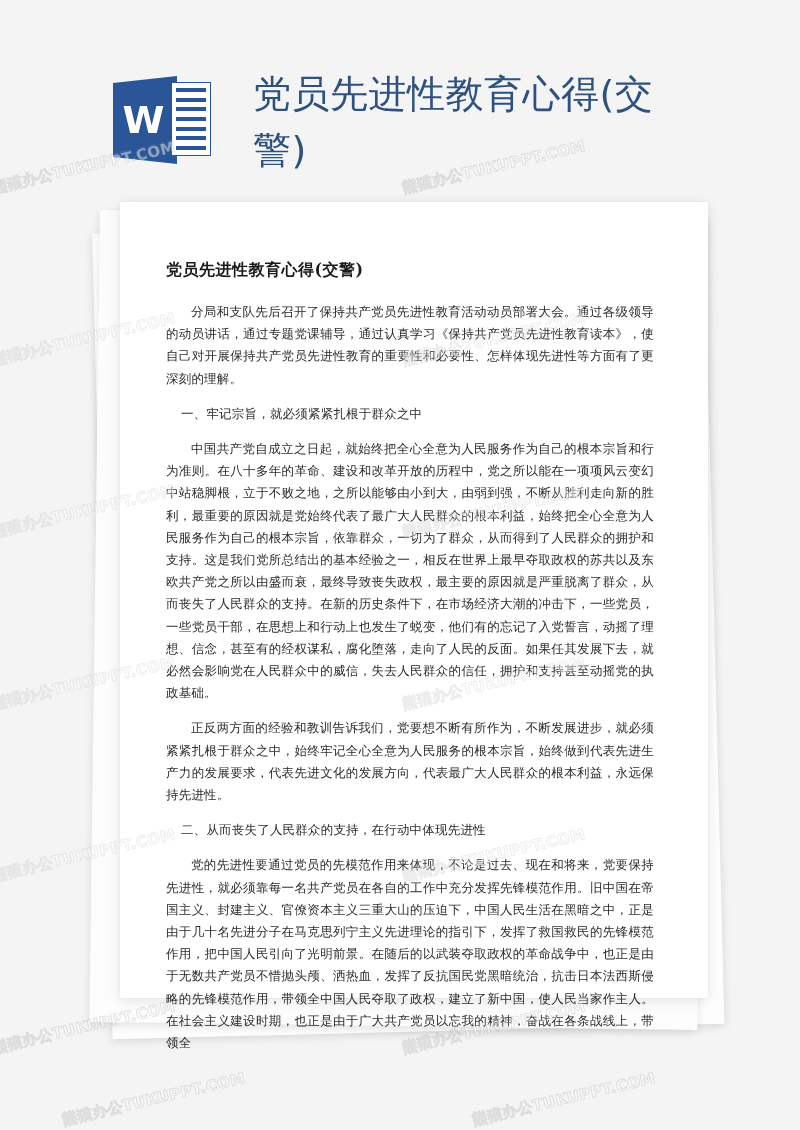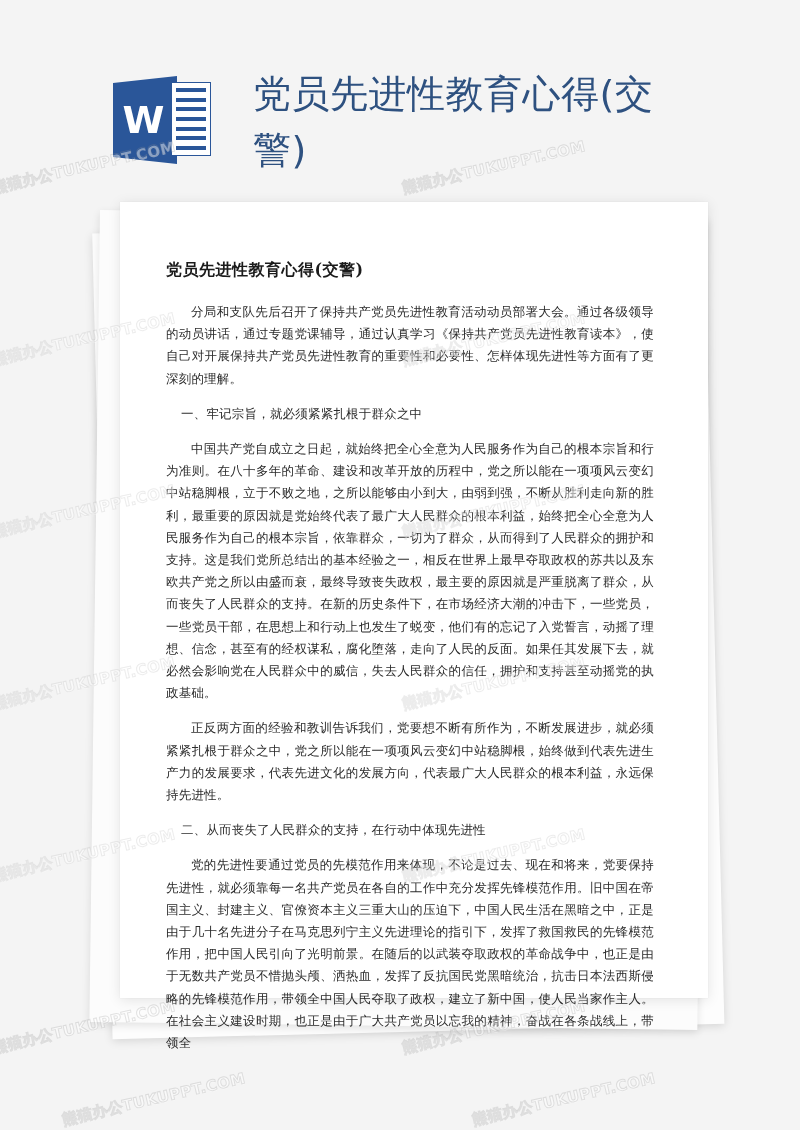--- a/index.html
+++ b/index.html
@@ -214,21 +214,21 @@
 
   <div class="sheet back-left"></div>
   <div class="sheet back-bottom"></div>
 
   <div class="sheet main">
     <div class="page-inner">
       <h1 class="page-title">党员先进性教育心得(交警)</h1>
       <p class="para">分局和支队先后召开了保持共产党员先进性教育活动动员部署大会。通过各级领导的动员讲话，通过专题党课辅导，通过认真学习《保持共产党员先进性教育读本》，使自己对开展保持共产党员先进性教育的重要性和必要性、怎样体现先进性等方面有了更深刻的理解。</p>
       <p class="para heading">一、牢记宗旨，就必须紧紧扎根于群众之中</p>
       <p class="para">中国共产党自成立之日起，就始终把全心全意为人民服务作为自己的根本宗旨和行为准则。在八十多年的革命、建设和改革开放的历程中，党之所以能在一项项风云变幻中站稳脚根，立于不败之地，之所以能够由小到大，由弱到强，不断从胜利走向新的胜利，最重要的原因就是党始终代表了最广大人民群众的根本利益，始终把全心全意为人民服务作为自己的根本宗旨，依靠群众，一切为了群众，从而得到了人民群众的拥护和支持。这是我们党所总结出的基本经验之一，相反在世界上最早夺取政权的苏共以及东欧共产党之所以由盛而衰，最终导致丧失政权，最主要的原因就是严重脱离了群众，从而丧失了人民群众的支持。在新的历史条件下，在市场经济大潮的冲击下，一些党员，一些党员干部，在思想上和行动上也发生了蜕变，他们有的忘记了入党誓言，动摇了理想、信念，甚至有的经权谋私，腐化堕落，走向了人民的反面。如果任其发展下去，就必然会影响党在人民群众中的威信，失去人民群众的信任，拥护和支持甚至动摇党的执政基础。</p>
-      <p class="para">正反两方面的经验和教训告诉我们，党要想不断有所作为，不断发展进步，就必须紧紧扎根于群众之中，党之所以能在一项项风云变幻中站稳脚根，始终做到代表先进生产力的发展要求，代表先进文化的发展方向，代表最广大人民群众的根本利益，永远保持先进性。</p>
+      <p class="para">正反两方面的经验和教训告诉我们，党要想不断有所作为，不断发展进步，就必须紧紧扎根于群众之中，始终牢记全心全意为人民服务的根本宗旨，始终做到代表先进生产力的发展要求，代表先进文化的发展方向，代表最广大人民群众的根本利益，永远保持先进性。</p>
       <p class="para heading">二、从而丧失了人民群众的支持，在行动中体现先进性</p>
       <p class="para">党的先进性要通过党员的先模范作用来体现，不论是过去、现在和将来，党要保持先进性，就必须靠每一名共产党员在各自的工作中充分发挥先锋模范作用。旧中国在帝国主义、封建主义、官僚资本主义三重大山的压迫下，中国人民生活在黑暗之中，正是由于几十名先进分子在马克思列宁主义先进理论的指引下，发挥了救国救民的先锋模范作用，把中国人民引向了光明前景。在随后的以武装夺取政权的革命战争中，也正是由于无数共产党员不惜抛头颅、洒热血，发挥了反抗国民党黑暗统治，抗击日本法西斯侵略的先锋模范作用，带领全中国人民夺取了政权，建立了新中国，使人民当家作主人。在社会主义建设时期，也正是由于广大共产党员以忘我的精神，奋战在各条战线上，带领全</p>
     </div>
   </div>
 </div>
 
 <div class="wm-layer">
   <div class="wm" style="left:-10px;  top:158px;">熊猫办公TUKUPPT.COM</div>
   <div class="wm" style="left:400px;  top:158px;">熊猫办公TUKUPPT.COM</div>
   <div class="wm on-paper" style="left:-10px;  top:330px;">熊猫办公TUKUPPT.COM</div>

